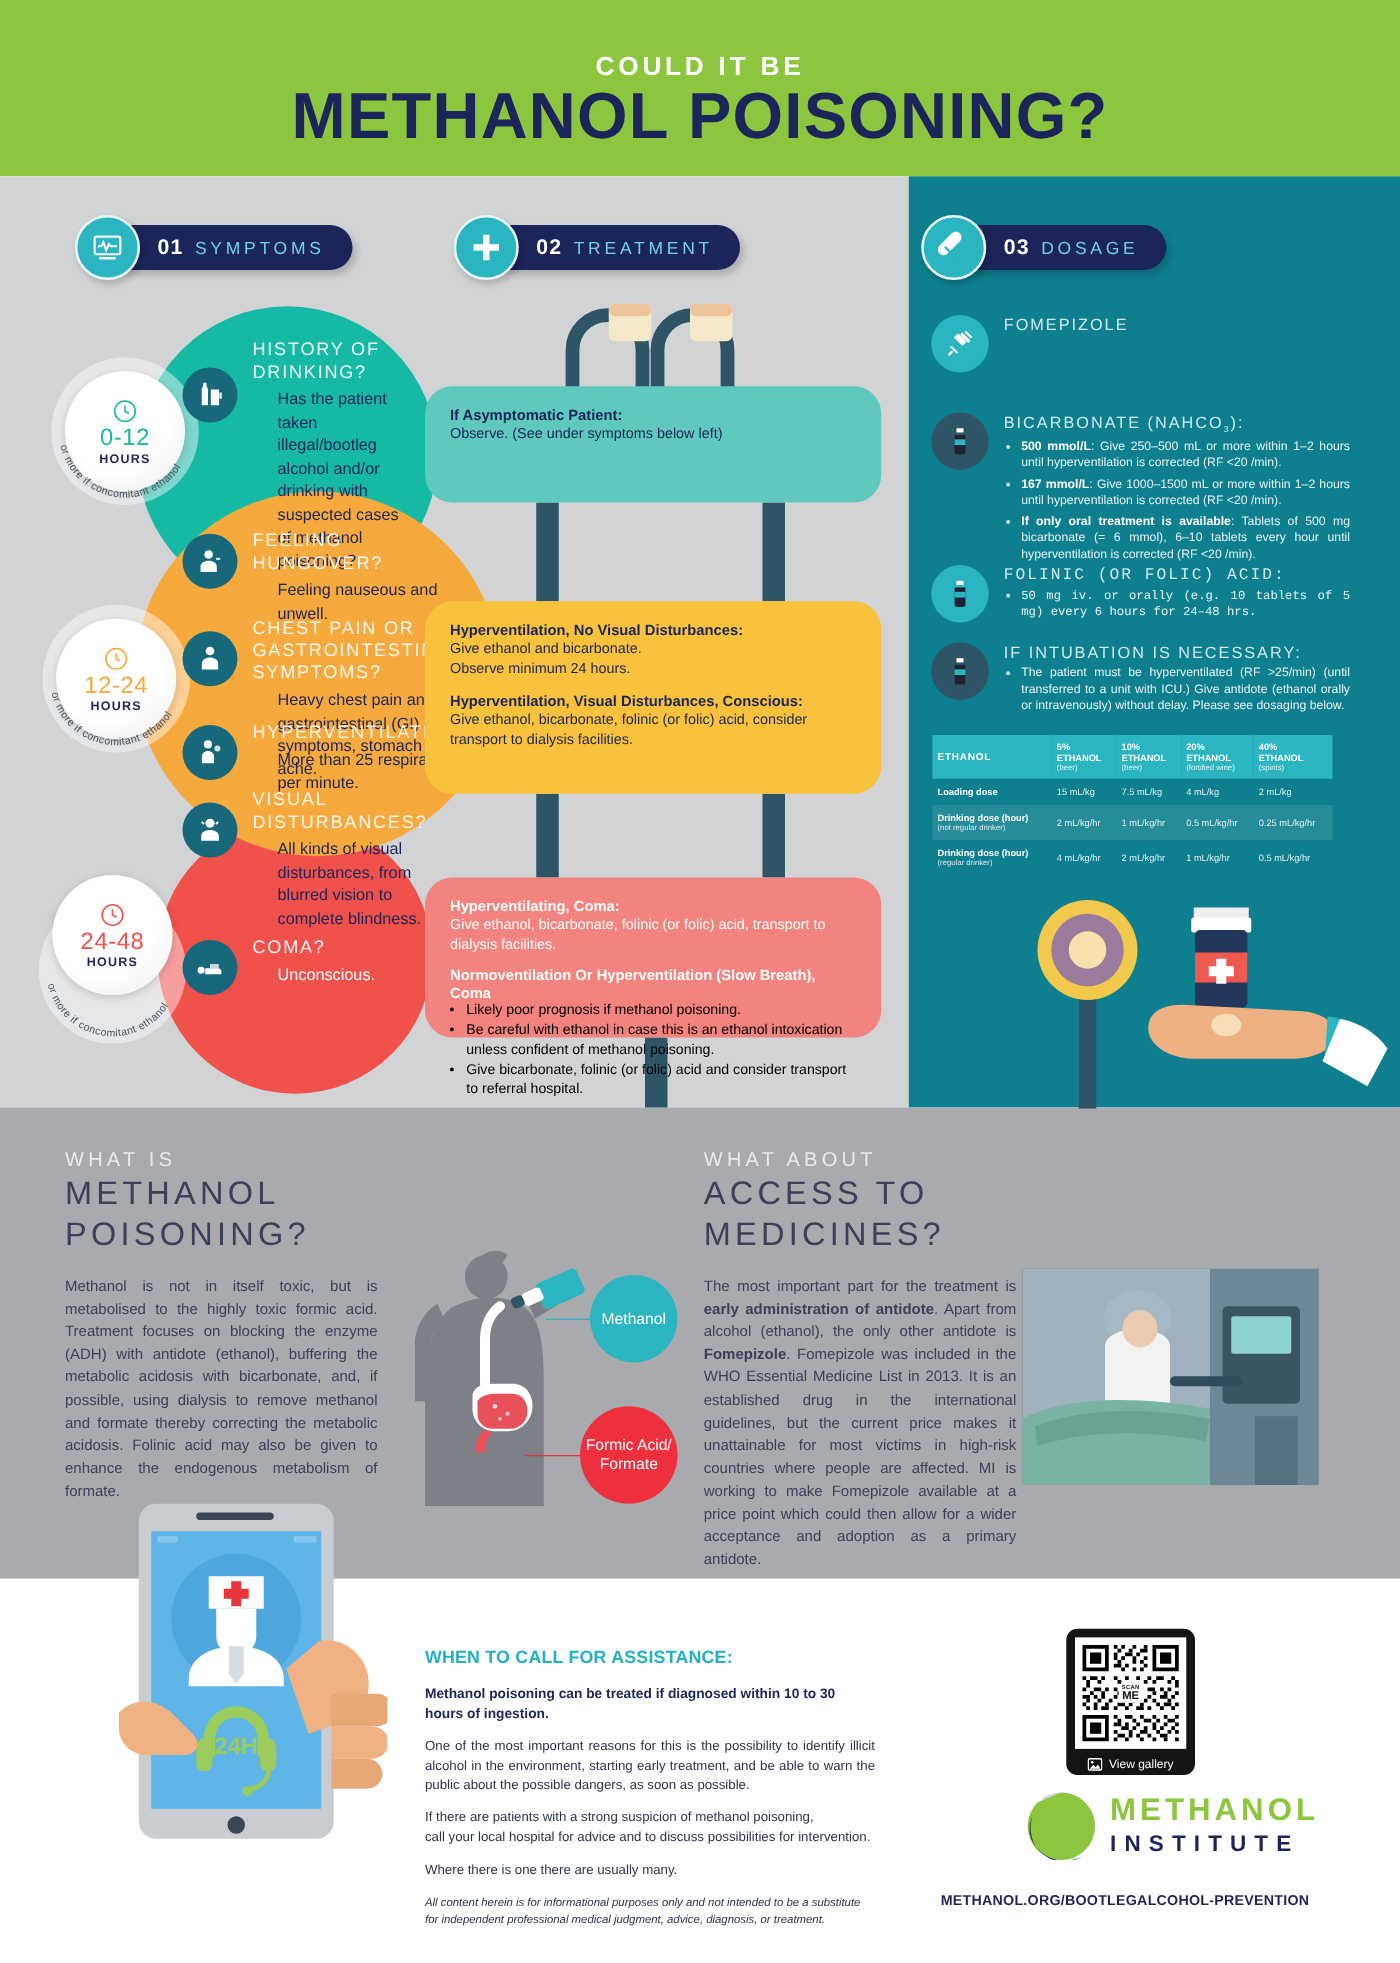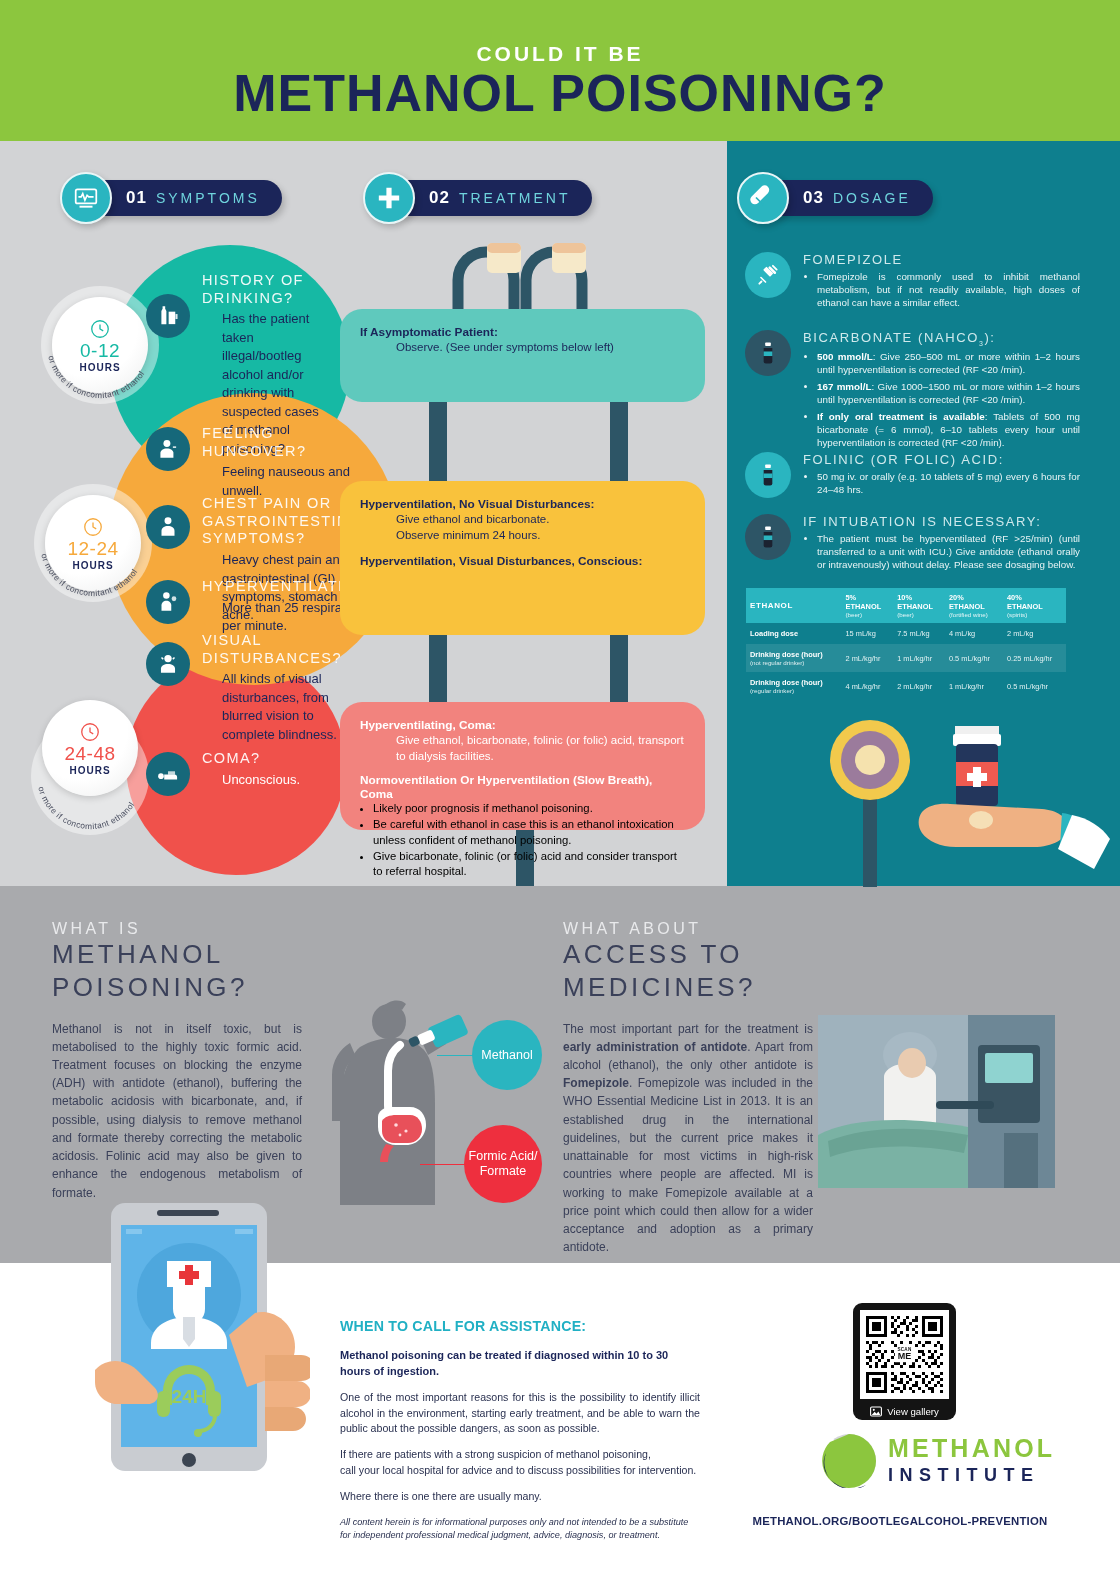--- a/index.html
+++ b/index.html
@@ -99,21 +99,21 @@
   #clock-0-12  { left:52px;  top:297px; }
   #clock-12-24 { left:45px;  top:495px; }
   #clock-24-48 { left:42px;  top:700px; }
   #ring-0-12   { left:41px;  top:286px; }
   #ring-12-24  { left:34px;  top:484px; }
   #ring-24-48  { left:31px;  top:717px; }
 
   
   .tpanel { position:absolute; border-radius:22px; padding:16px 20px; }
   .tpanel .t-h { font-size:11.8px; font-weight:bold; color:#1b2559; }
-  .tpanel .t-b { font-size:11.5px; color:#1b2559; line-height:1.4;margin-left:36px; }
+  .tpanel .t-b { font-size:11.5px; color:#1b2559; line-height:1.4; }
   .tpanel.pink .t-h { color:#ffffff; }
   .tpanel.pink .t-b { color:#ffffff; }
   .tpanel ul { margin:0 0 0 13px; padding:0; }
   .tpanel li { font-size:11.3px; line-height:1.4; }
   #panel-asym  { left:340px; top:309px; width:365px; height:93px;  background:#5fc9bd; }
   #panel-hyper { left:340px; top:481px; width:365px; height:154px; background:#f9c23c; }
   #panel-coma  { left:340px; top:702px; width:365px; height:128px; background:#f2837e; }
 
   .t-connector { position:absolute; width:18px; background:#2d5566; }
   #conn-1 { left:429px; top:402px; height:79px; }
@@ -137,21 +137,21 @@
   .dose-h {
     color:#cfe9ec; font-size:13px; letter-spacing:1.6px; font-weight:300; margin-bottom:3px;
   }
   .dose-ul { margin:0 0 0 14px; padding:0; }
   .dose-ul li {
     color:#e8f4f5; font-size:9.8px; line-height:1.33; text-align:justify; margin-bottom:4px;
   }
   .dose-ul li b { color:#ffffff; }
   #dose-fomepizole { left:745px; top:252px; width:335px; }
   #dose-bicarb     { left:745px; top:330px; width:335px; }
-  #dose-folinic    { left:745px; top:452px; width:335px; }
+  #dose-folinic    { left:745px; top:452px; width:335px;font-family:Liberation Mono, monospace; }
   #dose-intub      { left:745px; top:514px; width:335px; }
   .dose-txt { margin-left:58px; }
 
   
   #ethanol-table {
     position:absolute; left:746px; top:588px; width:320px;
     border-collapse:collapse; font-size:7px;
   }
   #ethanol-table th {
     background:#2ab5c0; color:#ffffff; text-align:left;
@@ -429,20 +429,21 @@
   <div class="tpanel" id="panel-asym">
     <div class="t-h">If Asymptomatic Patient:</div>
     <div class="t-b">Observe. (See under symptoms below left)</div>
   </div>
 
   <div class="tpanel" id="panel-hyper">
     <div class="t-h">Hyperventilation, No Visual Disturbances:</div>
     <div class="t-b" style="white-space:pre-line">Give ethanol and bicarbonate.
 Observe minimum 24 hours.</div>
     <div class="t-h" style="margin-top:11px">Hyperventilation, Visual Disturbances, Conscious:</div>
+    <div class="t-b">Give ethanol, bicarbonate, folinic (or folic) acid, consider transport to dialysis facilities.</div>
   </div>
 
   <div class="tpanel pink" id="panel-coma">
     <div class="t-h">Hyperventilating, Coma:</div>
     <div class="t-b">Give ethanol, bicarbonate, folinic (or folic) acid, transport to dialysis facilities.</div>
     <div class="t-h" style="margin-top:9px">Normoventilation Or Hyperventilation (Slow Breath), Coma</div>
     <ul>
       <li>Likely poor prognosis if methanol poisoning.</li>
       <li>Be careful with ethanol in case this is an ethanol intoxication unless confident of methanol poisoning.</li>
       <li>Give bicarbonate, folinic (or folic) acid and consider transport to referral hospital.</li>
@@ -454,23 +455,20 @@
       <svg viewBox="0 0 24 24" fill="none" stroke="#fff" stroke-width="1.7" stroke-linecap="round">
         <path d="M16.5 3.5 20 7"></path>
           <path d="M6 18l-2 2"></path>
         <rect x="7.6" y="6.6" width="9" height="4.4" rx="0.8" transform="rotate(45 12 9)" fill="#fff" stroke="none"></rect>
         <path d="M13.6 5.2 18.3 9.9" stroke-width="2.4"></path>
         <path d="M5.5 14.3l4.2 4.2" stroke-width="1.5"></path>
       </svg>
     </div>
     <div class="dose-txt">
       <div class="dose-h">FOMEPIZOLE</div>
-      <ul class="dose-ul">
-        <li>Fomepizole is commonly used to inhibit methanol metabolism, but if not readily available, high doses of ethanol can have a similar effect.</li>
-      </ul>
     </div>
   </div>
 
   <div class="dose-item" id="dose-bicarb">
     <div class="dose-ico dark">
       <svg viewBox="0 0 24 24">
           <rect x="9.4" y="2.4" width="5.2" height="3.2" rx="0.7" fill="#fff"></rect>
           <path d="M8 7.4h8v12.4a2 2 0 0 1-2 2h-4a2 2 0 0 1-2-2z" fill="#1b2230"></path>
           <rect x="8" y="10.6" width="8" height="4.2" fill="#2ab5c0"></rect>
         </svg>

